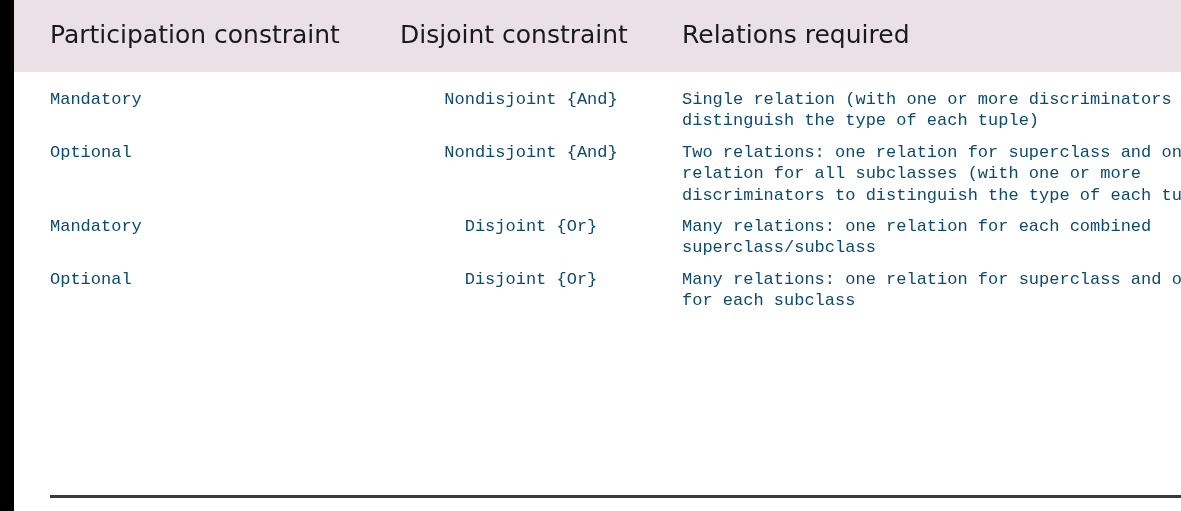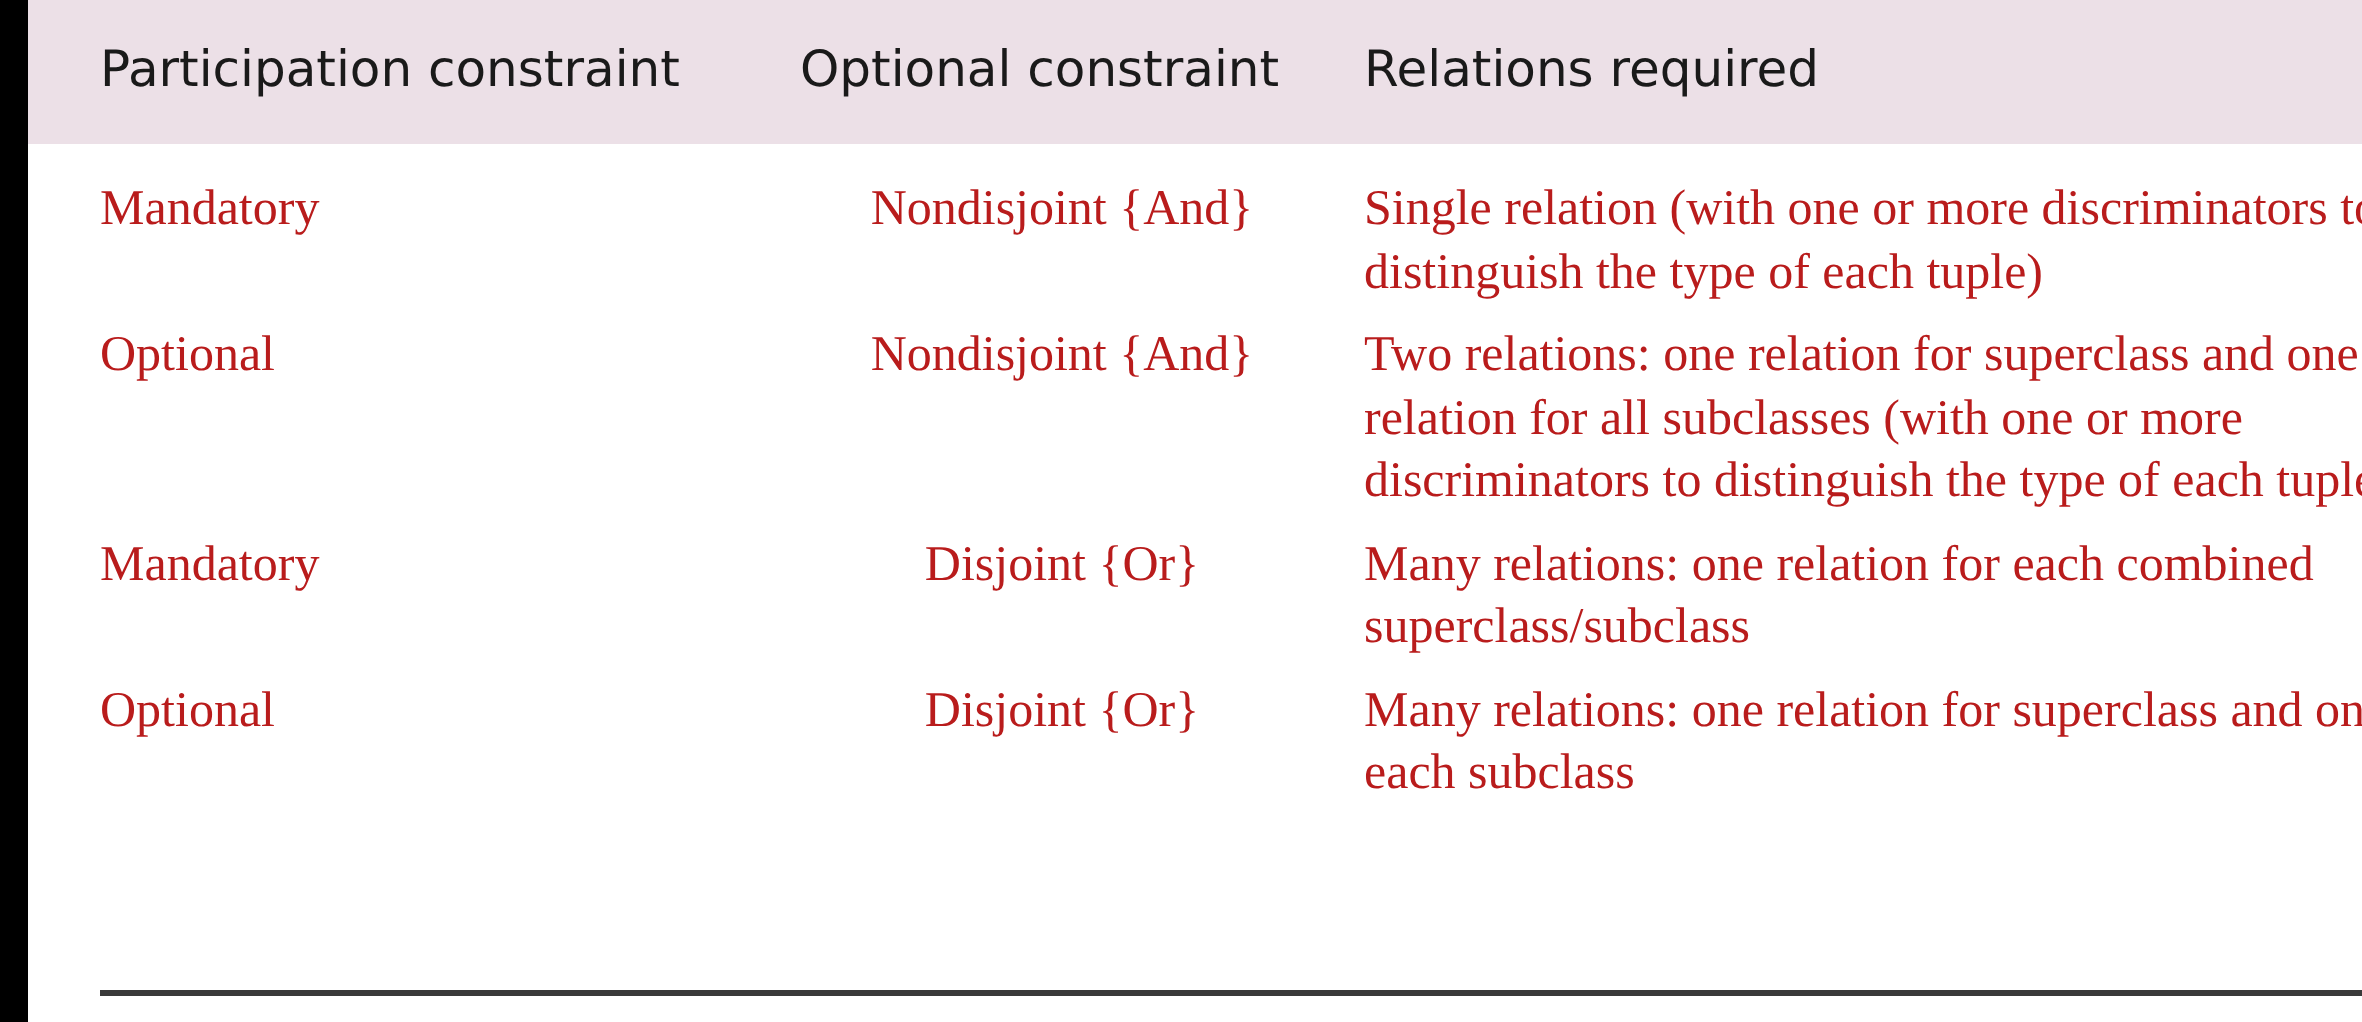--- a/index.html
+++ b/index.html
@@ -46,23 +46,23 @@
     color: #1a1a1a;
     text-align: left;
     padding: 20px 10px 22px 10px;
     vertical-align: top;
     line-height: 1.2;
   }
   thead th.c1 { width: 330px; padding-left: 36px; }
   thead th.c2 { width: 262px; }
   thead th.c3 { width: 560px; }
   tbody td {
-    font-family: Liberation Serif, serif;
-    font-size: 25px;
-    color: #b91c1c;
+    font-family: Liberation Mono, monospace;
+    font-size: 17px;
+    color: #0c4a6e;
     text-align: left;
     vertical-align: top;
     padding: 5px 10px 5px 10px;
     line-height: 1.26;
   }
   tbody td.c1 { width: 330px; padding-left: 36px; }
   tbody td.c2 { width: 262px; text-align: center; }
   tbody td.c3 { width: 560px; }
   tbody tr.first-body td { padding-top: 17px; }
   .bottom-rule {
@@ -77,21 +77,21 @@
 </head>
 <body>
 
 <div class="left-bar"></div>
 
 <div class="table-wrap">
   <table class="spec">
     <thead>
       <tr class="header-row">
         <th class="c1">Participation constraint</th>
-        <th class="c2">Optional constraint</th>
+        <th class="c2">Disjoint constraint</th>
         <th class="c3">Relations required</th>
       </tr>
     </thead>
     <tbody>
       <tr class="first-body">
         <td class="c1">Mandatory</td>
         <td class="c2">Nondisjoint {And}</td>
         <td class="c3">Single relation (with one or more discriminators to distinguish the type of each tuple)</td>
       </tr>
       <tr>

